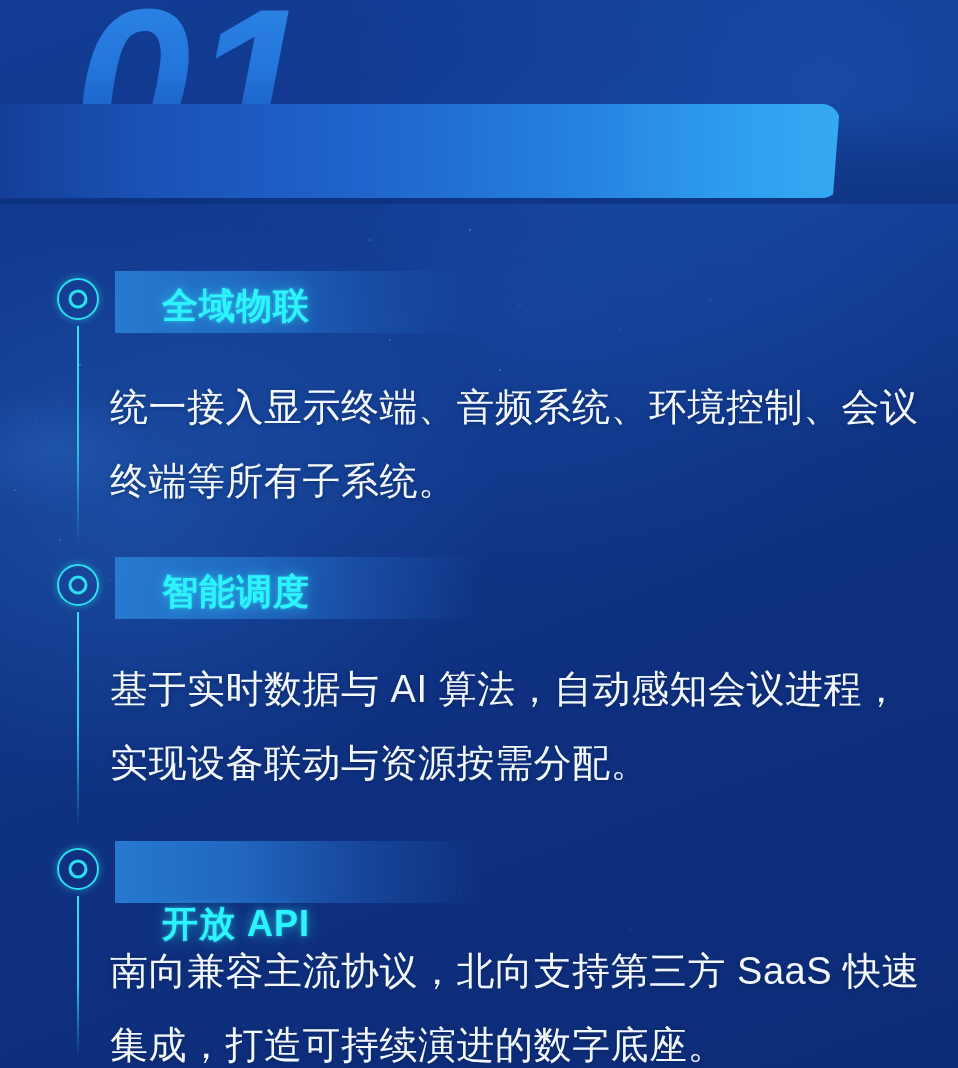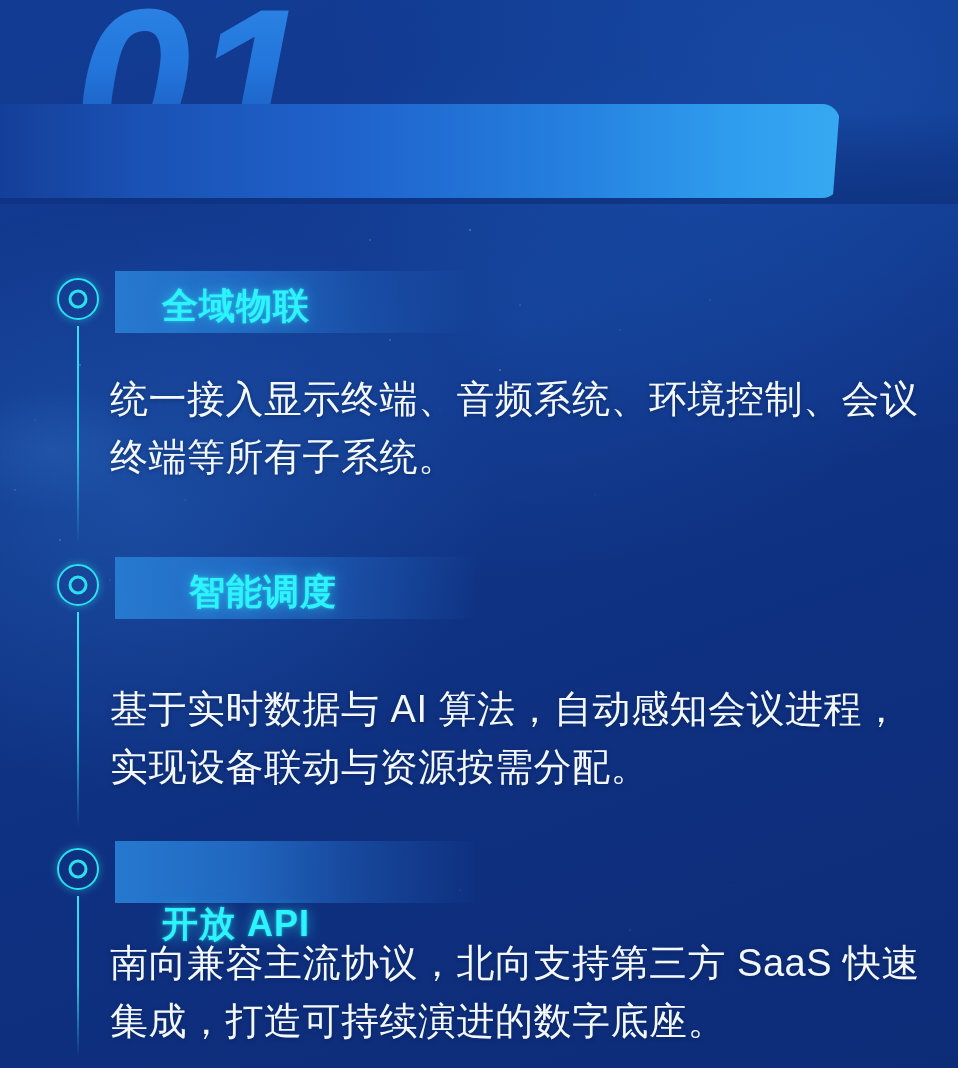--- a/index.html
+++ b/index.html
@@ -179,21 +179,21 @@
     letter-spacing: 1px;
     white-space: nowrap;
     text-shadow: 0 0 14px rgba(45,243,255,.55), 0 0 3px rgba(45,243,255,.6);
   }
 
   .body-text {
     position: absolute;
     left: 110px;
     width: 820px;
     font-size: 38px;
-    line-height: 58px;
+    line-height: 74px;
     color: #f3f8ff;
     letter-spacing: 0.5px;
     text-shadow: 0 1px 4px rgba(5,25,70,.5);
   }
 </style>
 </head>
 <body>
 
 <div id="slide">
 
@@ -213,22 +213,22 @@
   <div class="section">
     <div class="ring-icon" style="left:57px;top:278px;"></div>
     <div class="label-bar" style="top:271px;width:360px;"></div>
     <div class="label-text" style="top:282px;">全域物联</div>
     <div class="body-text" style="top:370px;">统一接入显示终端、音频系统、环境控制、会议终端等所有子系统。</div>
   </div>
 
   <div class="section">
     <div class="ring-icon" style="left:57px;top:564px;"></div>
     <div class="label-bar" style="top:557px;width:360px;"></div>
-    <div class="label-text" style="top:568px;margin-left:27px;">智能调度</div>
-    <div class="body-text" style="top:680px;">基于实时数据与 AI 算法，自动感知会议进程，实现设备联动与资源按需分配。</div>
+    <div class="label-text" style="top:568px;">智能调度</div>
+    <div class="body-text" style="top:652px;">基于实时数据与 AI 算法，自动感知会议进程，实现设备联动与资源按需分配。</div>
   </div>
 
   <div class="section">
     <div class="ring-icon" style="left:57px;top:848px;"></div>
     <div class="label-bar" style="top:841px;width:360px;"></div>
     <div class="label-text" style="top:900px;">开放 API</div>
     <div class="body-text" style="top:934px;">南向兼容主流协议，北向支持第三方 SaaS 快速集成，打造可持续演进的数字底座。</div>
   </div>
 
 </div>

